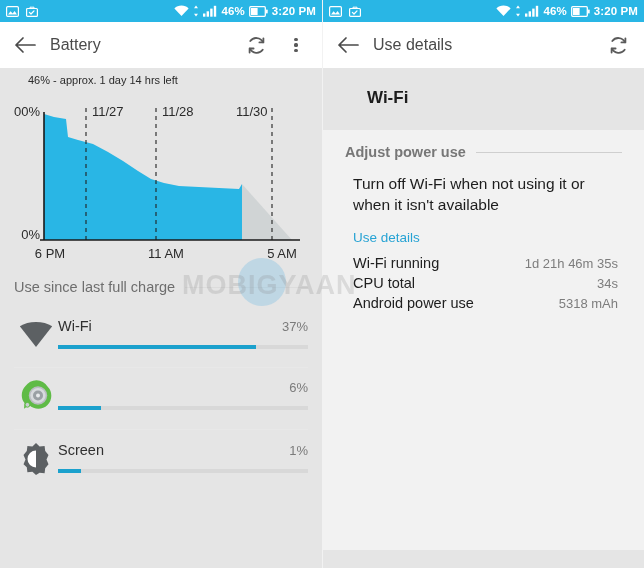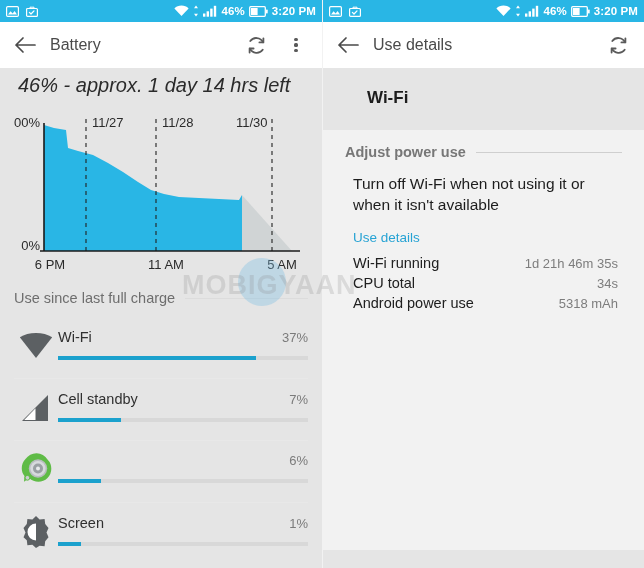--- a/index.html
+++ b/index.html
@@ -34,23 +34,22 @@
     font-size: 16px; color: #4a4a4a; margin-left: 12px;
     font-weight: normal; white-space: nowrap;
   }
   .ab-actions { margin-left: auto; display: flex; align-items: center; gap: 16px; }
   .ab-btn { width: 24px; height: 24px; display: flex; align-items: center; justify-content: center; cursor: pointer; }
   .dots { display: flex; flex-direction: column; gap: 2.5px; align-items: center; }
   .dots i { width: 3.2px; height: 3.2px; background: #5a5a5a; border-radius: 50%; display: block; }
 
   
   .summary {
-    font-size: 20px; color: #2b2b2b; padding: 6px 14px 6px 18px;
+    font-size: 11px; color: #2b2b2b; padding: 6px 14px 6px 28px;
     white-space: nowrap;
-    font-style: italic;
   }
   .graph-wrap { position: relative; height: 175px; padding: 0 14px; }
   .graph-wrap svg { display: block; }
 
   
   .section-head {
     display: flex; align-items: center; gap: 10px;
     padding: 12px 14px 10px 14px;
     justify-content: flex-end;
   }
@@ -237,37 +236,20 @@
           <div class="use-top">
             <span class="use-name">Wi-Fi</span>
             <span class="use-pct">37%</span>
           </div>
           <div class="bar">
               <span style="width:79%"></span>
             </div>
         </div>
       </div>
 
-      <div class="use-row">
-        <div class="use-icon">
-          <svg width="30" height="30" viewBox="0 0 30 30">
-              <path d="M27 2v26H1z" fill="#5c6063"></path>
-              <path d="M14.5 15.2V27H3.2z" fill="#ffffff"></path>
-            </svg>
-        </div>
-        <div class="use-body">
-          <div class="use-top">
-            <span class="use-name">Cell standby</span>
-            <span class="use-pct">7%</span>
-          </div>
-          <div class="bar">
-              <span style="width:25%"></span>
-            </div>
-        </div>
-      </div>
 
       <div class="use-row">
         <div class="use-icon">
           <svg width="34" height="34" viewBox="0 0 34 34">
             <path d="M28.5 6.5a13 13 0 0 1 0 18.4c-5 5-13.2 5-18.3 0L5 28.8l.5-5.7c-4-5-3.6-12.4 1-17A13 13 0 0 1 28.5 6.5z" fill="#5fbb46"></path>
             <circle cx="19" cy="15.5" r="9.2" fill="#b9bdc0"></circle>
             <circle cx="19" cy="15.5" r="7.6" fill="#d7dadd"></circle>
             <circle cx="19" cy="15.5" r="5" fill="#9aa0a4"></circle>
             <circle cx="19" cy="15.5" r="2" fill="#e8eaec"></circle>
             <circle cx="8.4" cy="24.8" r="2.4" fill="#c9cdd0" stroke="#5fbb46" stroke-width="1"></circle>

